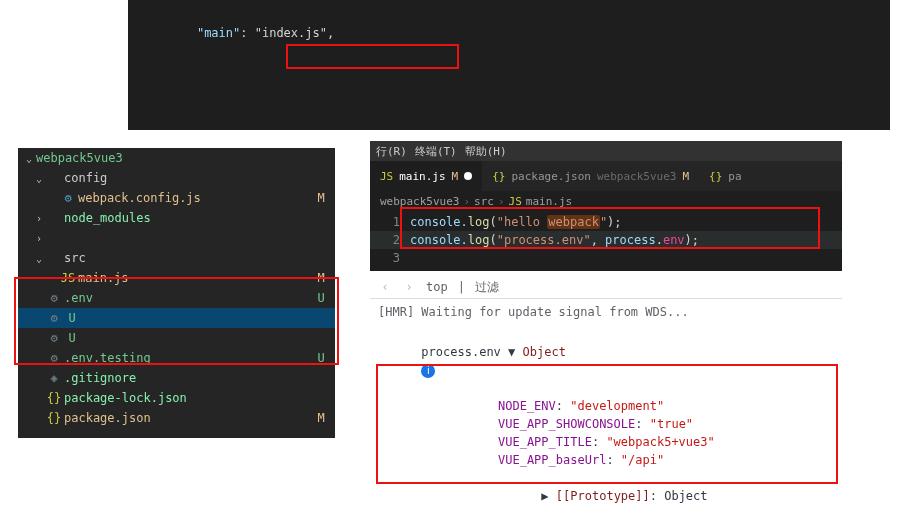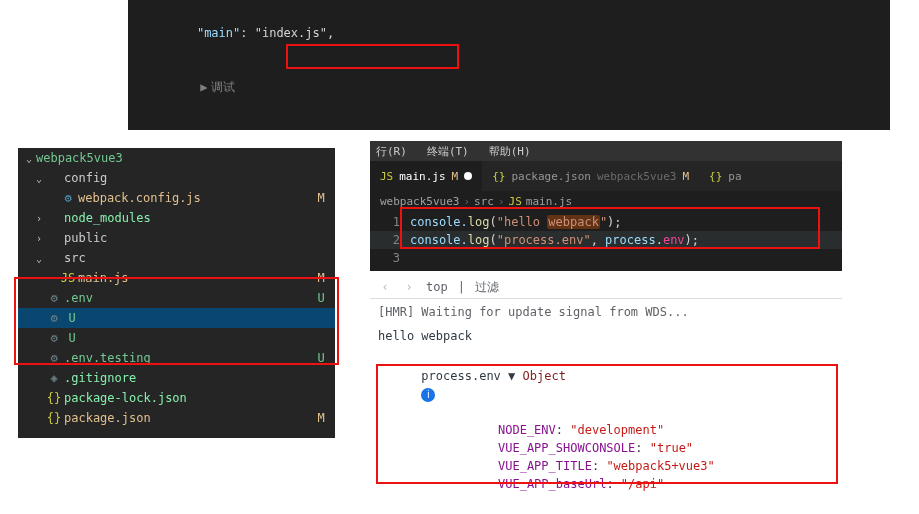--- a/index.html
+++ b/index.html
@@ -30,21 +30,21 @@
   .fic.env{color:#6d8086}
   .fic.git{color:#6d8086}
   .lbl{flex:1}
   .lbl.green{color:#73c991}
   .lbl.dim{color:#86efac}
   .stat{color:#73c991;width:16px;text-align:center}
   .stat.m{color:#e2c08d}
 
   
   #editor{left:370px;top:141px;width:472px;height:130px;background:#1e1e1e}
-  #ed-menu{height:20px;background:#323233;color:#cccccc;font-size:11px;display:flex;align-items:center;padding-left:6px;gap:20px}
+  #ed-menu{height:20px;background:#323233;color:#cccccc;font-size:11px;display:flex;align-items:center;padding-left:6px;gap:8px}
   #tabs{height:30px;display:flex;align-items:flex-end;background:#252526}
   .tab{display:flex;align-items:center;height:30px;padding:0 10px;gap:6px;color:#969696;font-size:11px;cursor:pointer}
   .tab.active{background:#1e1e1e;color:#fff}
   .tab .tic{color:#cbcb41}
   .tab .mod{width:8px;height:8px;border-radius:50%;background:#fff;display:inline-block}
   .tab .m-badge{color:#e2c08d}
   .tab.inactive .tic{color:#cbcb41}
   #breadcrumb{height:20px;display:flex;align-items:center;padding-left:10px;font-size:11px;color:#a0a0a0;gap:4px}
   #breadcrumb .sep{color:#666}
   #ed-body{position:relative;padding:2px 0}
@@ -73,23 +73,20 @@
 
 </style>
 </head>
 <body>
 
 <div id="top-snippet" class="panel">
   <div class="code-line l1">
     <span class="tok-key">"main"</span><span class="tok-punc">: "index.js",</span>
   </div>
   <div class="code-line l1">
-    <span class="chev">▶</span><span class="tok-dim">调试</span>
-  </div>
-  <div class="code-line l1">
     
   </div>
 
 </div>
 <div class="red-box" style="left:286px;top:44px;width:173px;height:25px"></div>
 
 <div id="explorer" class="panel">
   <div class="exp-row" style="padding-left:4px">
     <span class="caret">⌄</span>
     <span class="lbl green">webpack5vue3</span>
@@ -113,21 +110,20 @@
         <span class="ind" style="width: 14px;"></span>
         <span class="caret">›</span>
         <span class="fic "></span>
         <span class="lbl dim">node_modules</span>
         <span class="stat"></span>
       </div>
       <div class="exp-row">
         <span class="ind" style="width: 14px;"></span>
         <span class="caret">›</span>
         <span class="fic "></span>
-        <span class="lbl ">public</span>
         <span class="stat"></span>
       </div>
       <div class="exp-row">
         <span class="ind" style="width: 14px;"></span>
         <span class="caret">⌄</span>
         <span class="fic "></span>
         <span class="lbl ">src</span>
         <span class="stat"></span>
       </div>
       <div class="exp-row">
@@ -239,21 +235,20 @@
 <div id="console" style="position:absolute">
   <div id="con-top">
     <span class="carrow">‹</span>
     <span class="carrow">›</span>
     <span>top</span>
     <span>|</span>
     <span>过滤</span>
   </div>
   <div id="con-body">
     <div class="cline dim">[HMR] Waiting for update signal from WDS...</div>
-    <div class="cline" style="margin-top:6px">hello webpack</div>
     <div class="cline obj-tree">
       <span>process.env </span><span>▼</span> <span class="obj-shape">Object</span>
       <span class="obj-info">i</span>
     </div>
     <div id="obj-rows">
         <div class="cline obj-row"><span class="obj-k">NODE_ENV</span><span>: </span><span class="obj-v-str">"development"</span></div>
         <div class="cline obj-row"><span class="obj-k">VUE_APP_SHOWCONSOLE</span><span>: </span><span class="obj-v-str">"true"</span></div>
         <div class="cline obj-row"><span class="obj-k">VUE_APP_TITLE</span><span>: </span><span class="obj-v-str">"webpack5+vue3"</span></div>
         <div class="cline obj-row"><span class="obj-k">VUE_APP_baseUrl</span><span>: </span><span class="obj-v-str">"/api"</span></div>
       </div>

